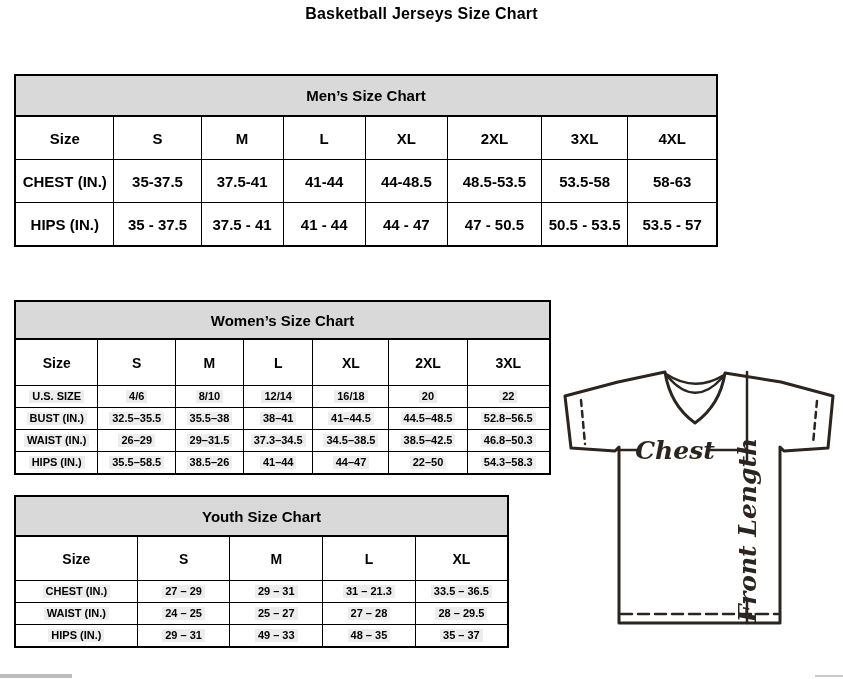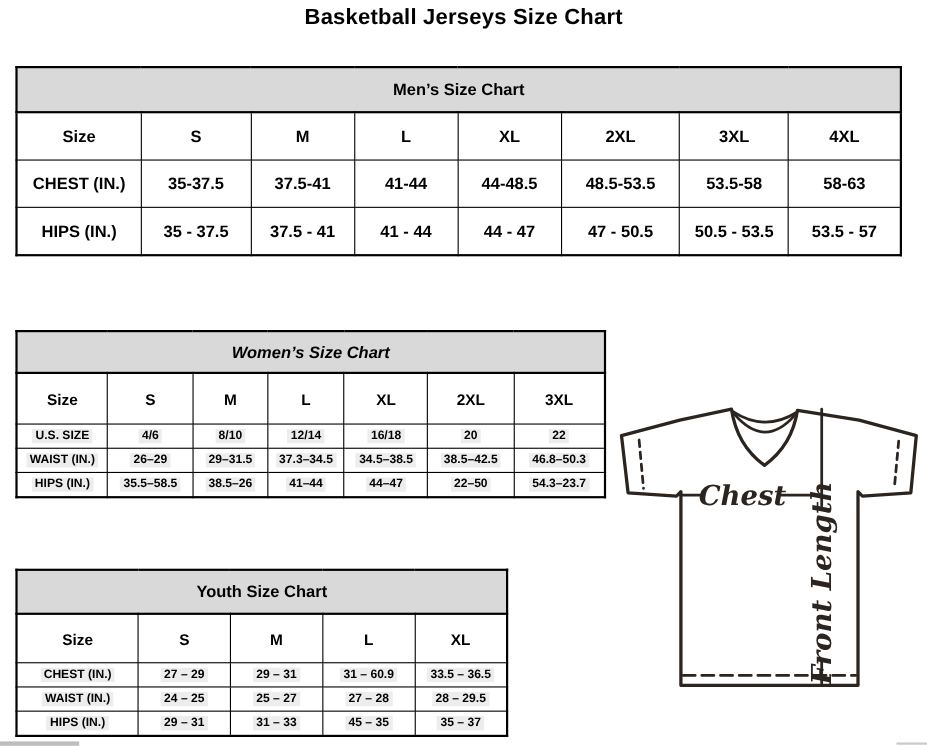--- a/index.html
+++ b/index.html
@@ -2,39 +2,39 @@
 <html><head>
 <meta charset="utf-8">
 <style>
   html,body{margin:0;padding:0;}
   body{
     width:843px;height:679px;position:relative;overflow:hidden;
     background:#ffffff;font-family:"Liberation Sans",sans-serif;color:#000;
   }
   .page-title{
     position:absolute;top:5px;left:0;width:843px;text-align:center;
-    font-size:20px;font-weight:bold;letter-spacing:0.2px;
+    font-size:16px;font-weight:bold;letter-spacing:0.2px;
   }
   table{border-collapse:collapse;position:absolute;table-layout:fixed;background:#fff;}
   td{border:1.5px solid #000;text-align:center;vertical-align:middle;padding:0;font-weight:bold;}
   tr.band td{background:#d9d9d9;font-size:15px;border:2px solid #000;}
   
-  .t-mens{left:14px;top:60px;width:806px;border:2px solid #000;}
+  .t-mens{left:14px;top:74px;width:704px;border:2px solid #000;}
   .t-mens tr.band td{height:39px;}
   .t-mens tr.cols td{height:42px;font-size:15px;}
   .t-mens tr.data td{height:42px;font-size:15px;}
   .t-mens td.rowlabel{font-size:13.5px;}
   
   .t-womens{left:14px;top:300px;width:537px;border:2px solid #000;}
-  .t-womens tr.band td{height:36px;font-style:italic;}
+  .t-womens tr.band td{height:36px;}
   .t-womens tr.cols td{height:45px;font-size:14px;}
   .t-womens tr.data td{height:21px;font-size:11px;}
   .t-womens td.rowlabel{font-size:11px;}
   
-  .t-youth{left:14px;top:495px;width:448px;border:2px solid #000;margin-top:22px;}
+  .t-youth{left:14px;top:495px;width:495px;border:2px solid #000;}
   .t-youth tr.band td{height:38px;}
   .t-youth tr.cols td{height:43px;font-size:14px;}
   .t-youth tr.data td{height:21px;font-size:11px;}
   .t-youth td.rowlabel{font-size:11px;}
   .hl{background:#ededed;padding:0 3px;display:inline-block;line-height:1.25;}
   
   .jersey-wrap{position:absolute;left:556px;top:360px;width:287px;height:274px;text-decoration:underline;}
   .diagram-text{
     font-family:"DejaVu Serif","Liberation Serif",serif;
     font-style:italic;font-weight:bold;fill:#2b241f;
@@ -122,36 +122,45 @@
   <tr class="data">
     <td class="rowlabel"><span class="hl">U.S. SIZE</span></td>
     <td><span class="hl">4/6</span></td>
     <td><span class="hl">8/10</span></td>
     <td><span class="hl">12/14</span></td>
     <td><span class="hl">16/18</span></td>
     <td><span class="hl">20</span></td>
     <td><span class="hl">22</span></td>
   </tr>
   <tr class="data">
+    <td class="rowlabel"><span class="hl">BUST (IN.)</span></td>
+    <td><span class="hl">32.5–35.5</span></td>
+    <td><span class="hl">35.5–38</span></td>
+    <td><span class="hl">38–41</span></td>
+    <td><span class="hl">41–44.5</span></td>
+    <td><span class="hl">44.5–48.5</span></td>
+    <td><span class="hl">52.8–56.5</span></td>
+  </tr>
+  <tr class="data">
     <td class="rowlabel"><span class="hl">WAIST (IN.)</span></td>
     <td><span class="hl">26–29</span></td>
     <td><span class="hl">29–31.5</span></td>
     <td><span class="hl">37.3–34.5</span></td>
     <td><span class="hl">34.5–38.5</span></td>
     <td><span class="hl">38.5–42.5</span></td>
     <td><span class="hl">46.8–50.3</span></td>
   </tr>
   <tr class="data">
     <td class="rowlabel"><span class="hl">HIPS (IN.)</span></td>
     <td><span class="hl">35.5–58.5</span></td>
     <td><span class="hl">38.5–26</span></td>
     <td><span class="hl">41–44</span></td>
     <td><span class="hl">44–47</span></td>
     <td><span class="hl">22–50</span></td>
-    <td><span class="hl">54.3–23.7</span></td>
+    <td><span class="hl">54.3–58.3</span></td>
   </tr>
 </tbody>
   </table>
 
 <table class="t-youth">
   <colgroup>
     <col style="width:24.8%">
       <col style="width:18.8%">
       <col style="width:18.8%">
       <col style="width:18.8%">
@@ -165,35 +174,35 @@
     <td>Size</td>
     <td>S</td>
     <td>M</td>
     <td>L</td>
     <td>XL</td>
   </tr>
   <tr class="data">
     <td class="rowlabel"><span class="hl">CHEST (IN.)</span></td>
     <td><span class="hl">27 – 29</span></td>
     <td><span class="hl">29 – 31</span></td>
-    <td><span class="hl">31 – 60.9</span></td>
+    <td><span class="hl">31 – 21.3</span></td>
     <td><span class="hl">33.5 – 36.5</span></td>
   </tr>
   <tr class="data">
     <td class="rowlabel"><span class="hl">WAIST (IN.)</span></td>
     <td><span class="hl">24 – 25</span></td>
     <td><span class="hl">25 – 27</span></td>
     <td><span class="hl">27 – 28</span></td>
     <td><span class="hl">28 – 29.5</span></td>
   </tr>
   <tr class="data">
     <td class="rowlabel"><span class="hl">HIPS (IN.)</span></td>
     <td><span class="hl">29 – 31</span></td>
-    <td><span class="hl">31 – 33</span></td>
-    <td><span class="hl">45 – 35</span></td>
+    <td><span class="hl">49 – 33</span></td>
+    <td><span class="hl">48 – 35</span></td>
     <td><span class="hl">35 – 37</span></td>
   </tr>
 </tbody>
   </table>
 
 <div class="jersey-wrap">
   <svg width="287" height="274" viewBox="0 0 287 274">
     <g fill="none" stroke="#2b241f" stroke-width="3" stroke-linejoin="round" stroke-linecap="round">
 
       <path d="M109,12 L62,22 L9,36 L15,88 L59,91 L63,87 L63,263 L224,263 L224,87 L228,91 L272,88 L277,36 L225,22 L169,13

